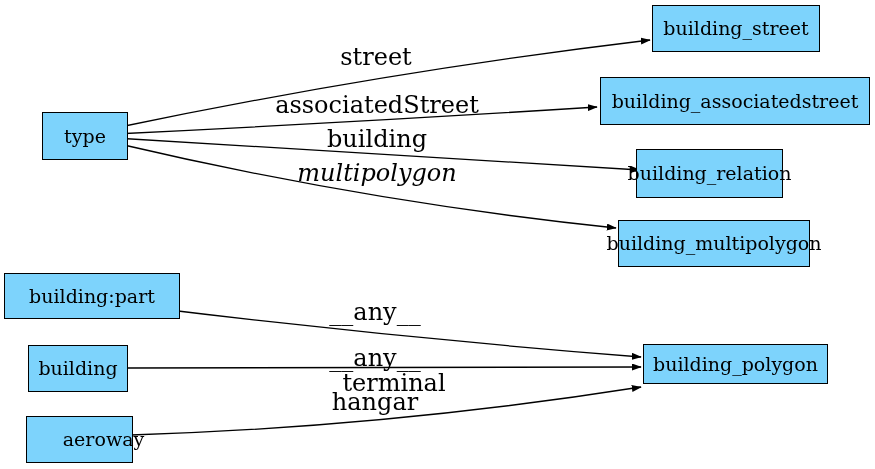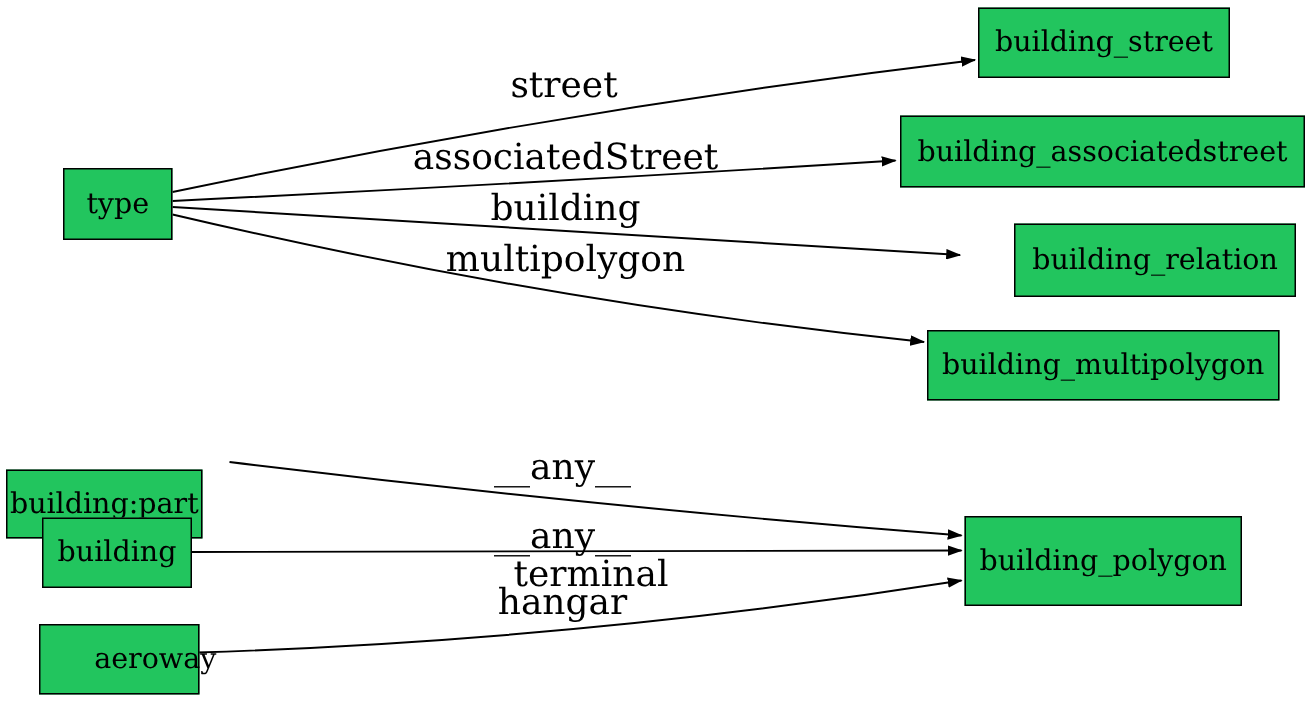--- a/index.html
+++ b/index.html
@@ -25,50 +25,50 @@
   }
   #edge-layer path.edge {
     fill: none;
     stroke: #000000;
     stroke-width: 1.3;
   }
   .node {
     position: absolute;
     box-sizing: border-box;
     border: 1.5px solid #000000;
-    background: #22c55e;
+    background: #7dd3fc;
     display: flex;
     align-items: center;
     justify-content: center;
     font-size: 19px;
     line-height: 1;
     white-space: nowrap;
   }
   .edge-label {
     position: absolute;
     transform: translate(-50%, -50%);
     font-size: 24px;
     line-height: 19px;
     white-space: nowrap;
   }
   
-  #n-type                     { left: 42px;  top: 112px; width: 73px;  height: 48px; }
+  #n-type                     { left: 42px;  top: 112px; width: 86px;  height: 48px; }
   #n-building-street          { left: 652px; top: 5px;   width: 168px; height: 47px; }
   #n-building-associatedstreet{ left: 600px; top: 77px;  width: 270px; height: 48px; }
-  #n-building-relation        { left: 676px; top: 149px; width: 188px; height: 49px; }
-  #n-building-multipolygon    { left: 618px; top: 220px; width: 235px; height: 47px; }
-  #n-building-polygon         { left: 643px; top: 344px; width: 185px; height: 60px; }
-  #n-building-part            { left: 4px;   top: 273px; width: 131px; height: 46px; margin-top: 40px; }
+  #n-building-relation        { left: 636px; top: 149px; width: 147px; height: 49px; }
+  #n-building-multipolygon    { left: 618px; top: 220px; width: 192px; height: 47px; }
+  #n-building-polygon         { left: 643px; top: 344px; width: 185px; height: 40px; }
+  #n-building-part            { left: 4px;   top: 273px; width: 176px; height: 46px; }
   #n-building                 { left: 28px;  top: 345px; width: 100px; height: 47px; }
   #n-aeroway                  { left: 26px;  top: 416px; width: 107px; height: 47px; padding-left: 48px; }
   
   #l-street          { left: 376px; top: 57px;  }
   #l-associatedstreet{ left: 377px; top: 105px; text-align: center; }
   #l-building        { left: 377px; top: 139px; }
-  #l-multipolygon    { left: 377px; top: 173px; }
+  #l-multipolygon    { left: 377px; top: 173px; font-style: italic; }
   #l-any-1           { left: 375px; top: 312px; }
   #l-any-2           { left: 375px; top: 358px; }
   #l-terminal        { left: 394px; top: 383px; }
   #l-hangar          { left: 375px; top: 402px; }
 </style>
 </head>
 <body>
 
 <div id="canvas">
 

